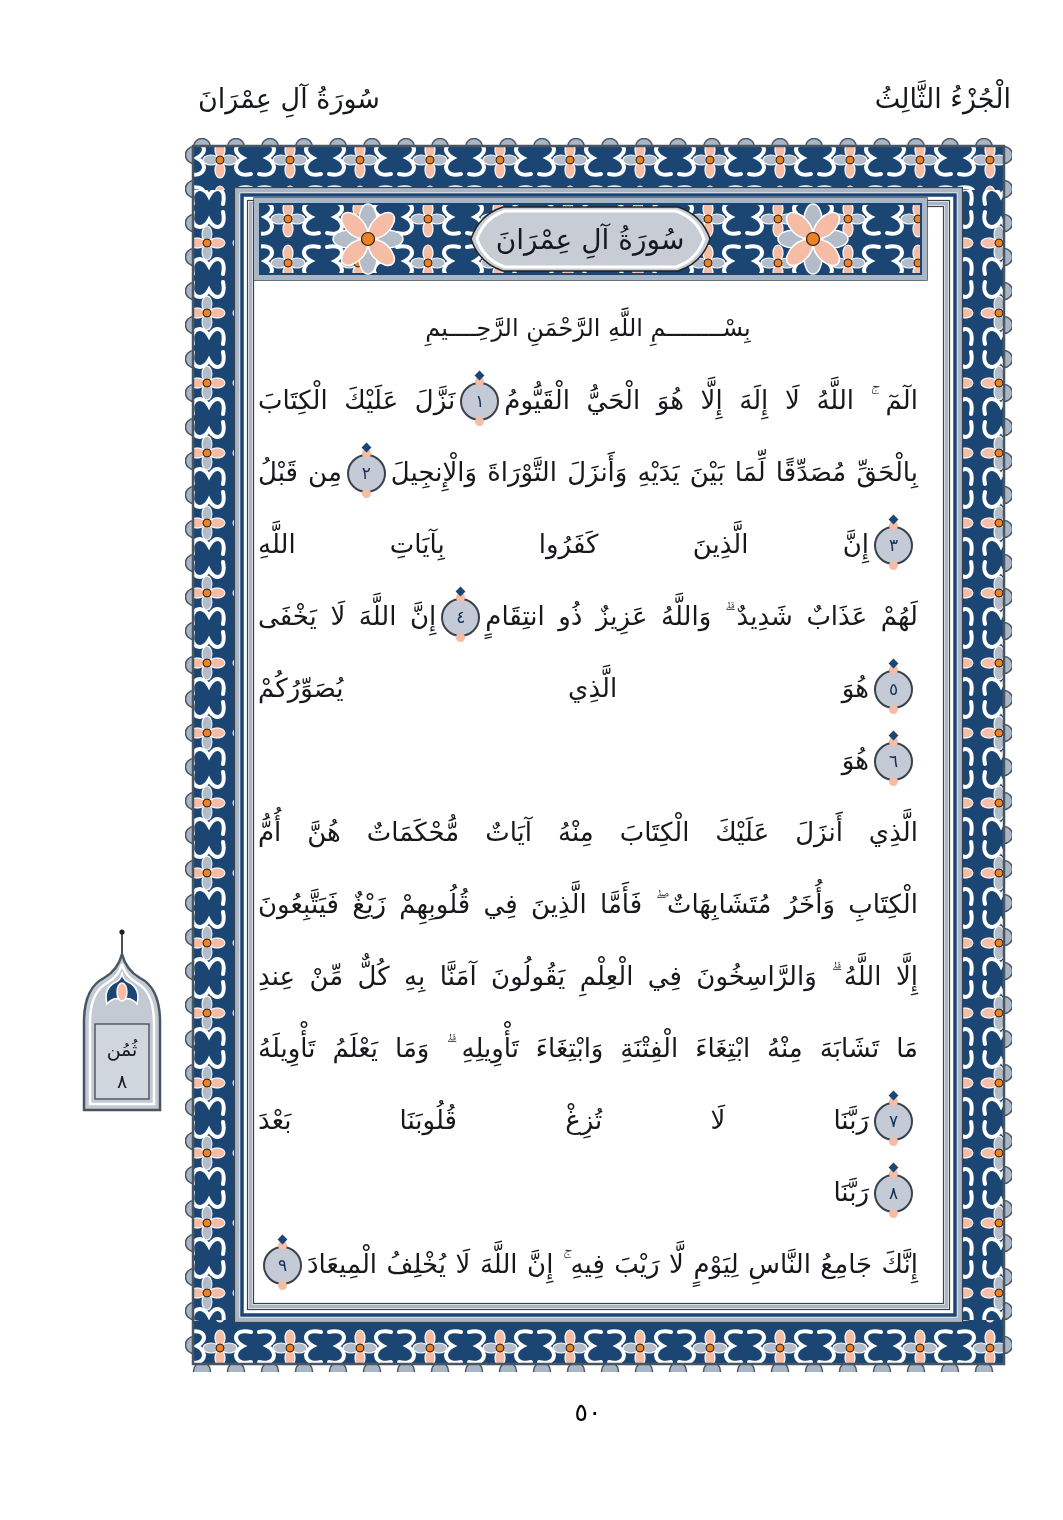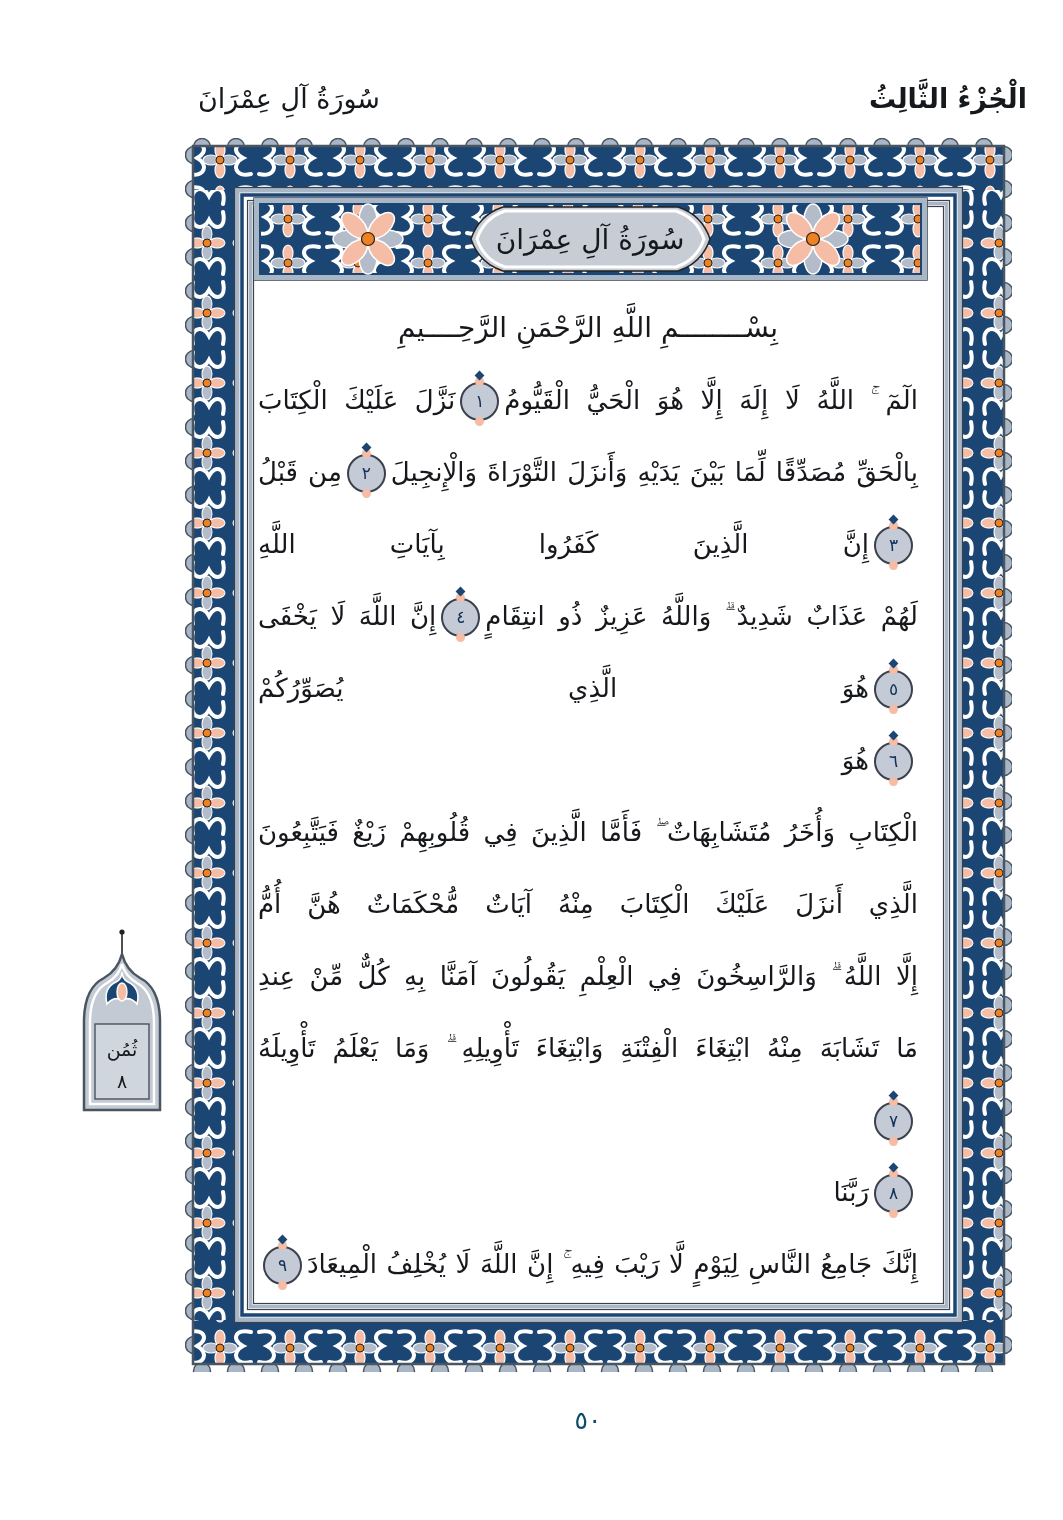--- a/index.html
+++ b/index.html
@@ -7,37 +7,37 @@
     width:1063px;height:1520px;position:relative;background:#ffffff;
     font-family:"DejaVu Sans", sans-serif;overflow:hidden;
   }
   .abs{position:absolute;}
   
   .hdr{
     position:absolute;top:76px;height:46px;line-height:46px;
     font-size:27px;color:#15181d;direction:rtl;white-space:nowrap;
   }
   .hdr-left{left:198px;}
-  .hdr-right{right:36px;font-weight:bold;}
+  .hdr-right{right:52px;}
   
   #frame{left:185px;top:138px;}
   
   #banner{left:253px;top:197px;width:675px;height:84px;}
   
   #textblock{
     left:258px;top:292px;width:660px;height:1010px;
     direction:rtl;color:#16181c;
   }
   .qline{
     height:72px;line-height:72px;font-size:26px;
     text-align:justify;text-align-last:justify;direction:rtl;
     white-space:nowrap;overflow:visible;
   }
   .bismillah{
-    height:72px;line-height:72px;font-size:28px;
+    height:72px;line-height:72px;font-size:24px;
     text-align:center;text-align-last:center;direction:rtl;
   }
   
   .vmark{
     display:inline-block;width:35px;height:35px;border-radius:50%;
     background:#c5cbd6;border:2px solid #3a414d;vertical-align:middle;
     position:relative;margin:0 5px;text-align:center;text-align-last:center;
   }
   .vmark::before{ 
     content:"";position:absolute;left:50%;top:-7px;width:9px;height:9px;margin-left:-4.5px;
@@ -47,21 +47,21 @@
     content:"";position:absolute;left:50%;top:-12px;width:7px;height:7px;margin-left:-3.5px;
     background:#1b4674;transform:rotate(45deg);
   }
   .vnum{
     display:block;width:100%;height:35px;line-height:35px;
     font-size:17px;color:#123058;
   }
   
   #pagenum{
     left:258px;top:1398px;width:660px;text-align:center;
-    font-size:25px;color:#0c4a6e;direction:rtl;margin-top:8px;
+    font-size:25px;color:#000000;direction:rtl;
   }
   #marginmarker{left:73px;top:926px;}
 </style>
 </head>
 <body>
 
 <div class="hdr hdr-left">سُورَةُ آلِ عِمْرَانَ</div>
 <div class="hdr hdr-right">الْجُزْءُ الثَّالِثُ</div>
 
 <svg id="frame" class="abs" width="827" height="1234" viewBox="0 0 827 1234">
@@ -173,29 +173,29 @@
   <div class="qline"><span class="qt-pre">بِالْحَقِّ مُصَدِّقًا لِّمَا بَيْنَ يَدَيْهِ وَأَنزَلَ التَّوْرَاةَ وَالْإِنجِيلَ</span><span class="vmark"><span class="vnum">٢</span></span><span class="qt-post">مِن قَبْلُ</span></div>
 
   <div class="qline"><span class="vmark"><span class="vnum">٣</span></span><span class="qt-post">إِنَّ الَّذِينَ كَفَرُوا بِآيَاتِ اللَّهِ</span></div>
 
   <div class="qline"><span class="qt-pre">لَهُمْ عَذَابٌ شَدِيدٌ ۗ وَاللَّهُ عَزِيزٌ ذُو انتِقَامٍ</span><span class="vmark"><span class="vnum">٤</span></span><span class="qt-post">إِنَّ اللَّهَ لَا يَخْفَى</span></div>
 
   <div class="qline"><span class="vmark"><span class="vnum">٥</span></span><span class="qt-post">هُوَ الَّذِي يُصَوِّرُكُمْ</span></div>
 
   <div class="qline"><span class="vmark"><span class="vnum">٦</span></span><span class="qt-post">هُوَ</span></div>
 
+  <div class="qline"><span class="qt-pre">الَّذِي أَنزَلَ عَلَيْكَ الْكِتَابَ مِنْهُ آيَاتٌ مُّحْكَمَاتٌ هُنَّ أُمُّ</span></div>
+
   <div class="qline"><span class="qt-pre">الْكِتَابِ وَأُخَرُ مُتَشَابِهَاتٌ ۖ فَأَمَّا الَّذِينَ فِي قُلُوبِهِمْ زَيْغٌ فَيَتَّبِعُونَ</span></div>
 
-  <div class="qline"><span class="qt-pre">الَّذِي أَنزَلَ عَلَيْكَ الْكِتَابَ مِنْهُ آيَاتٌ مُّحْكَمَاتٌ هُنَّ أُمُّ</span></div>
-
   <div class="qline"><span class="qt-pre">إِلَّا اللَّهُ ۗ وَالرَّاسِخُونَ فِي الْعِلْمِ يَقُولُونَ آمَنَّا بِهِ كُلٌّ مِّنْ عِندِ</span></div>
 
   <div class="qline"><span class="qt-pre">مَا تَشَابَهَ مِنْهُ ابْتِغَاءَ الْفِتْنَةِ وَابْتِغَاءَ تَأْوِيلِهِ ۗ وَمَا يَعْلَمُ تَأْوِيلَهُ</span></div>
 
-  <div class="qline"><span class="vmark"><span class="vnum">٧</span></span></div>
+  <div class="qline"><span class="vmark"><span class="vnum">٧</span></span><span class="qt-post">رَبَّنَا لَا تُزِغْ قُلُوبَنَا بَعْدَ</span></div>
 
   <div class="qline"><span class="vmark"><span class="vnum">٨</span></span><span class="qt-post">رَبَّنَا</span></div>
 
   <div class="qline"><span class="qt-pre">إِنَّكَ جَامِعُ النَّاسِ لِيَوْمٍ لَّا رَيْبَ فِيهِ ۚ إِنَّ اللَّهَ لَا يُخْلِفُ الْمِيعَادَ</span><span class="vmark"><span class="vnum">٩</span></span></div>
 </div>
 </div>
 
 <svg id="marginmarker" class="abs" width="98" height="192" viewBox="0 0 98 192">
   <line x1="49" y1="8" x2="49" y2="52" stroke="#222222" stroke-width="1.6"></line>
   <circle cx="49" cy="6" r="2.6" fill="#222222"></circle>

